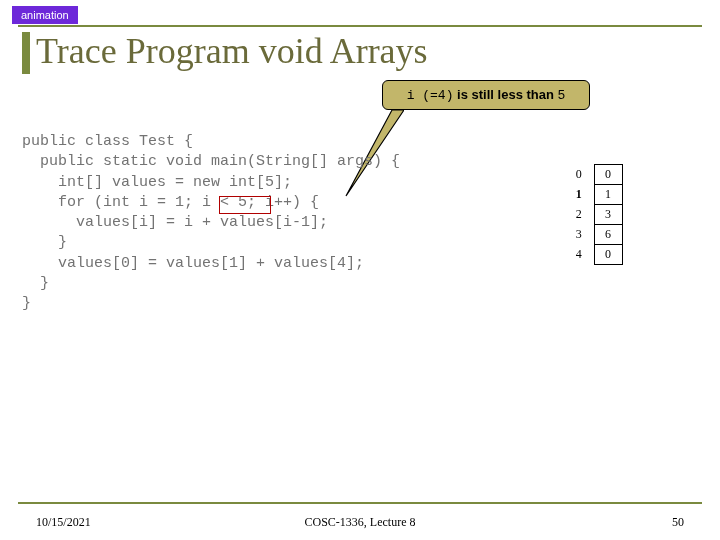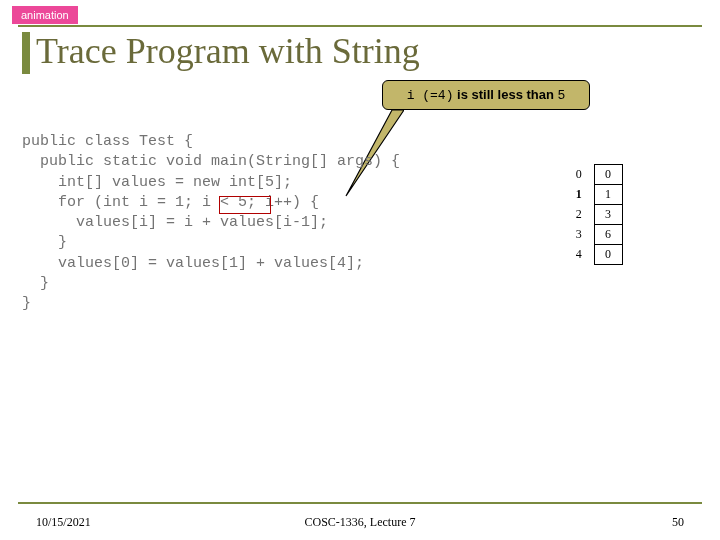--- a/index.html
+++ b/index.html
@@ -8,21 +8,21 @@
     height: 540px;
     background: #fff;
     font-family: Georgia, "Times New Roman", serif;
     position: relative;
     overflow: hidden;
   }
   .animation-tag {
     position: absolute;
     top: 6px;
     left: 12px;
-    background: #ec4899;
+    background: #6d28d9;
     color: #fff;
     font-family: Arial, sans-serif;
     font-size: 11px;
     padding: 3px 9px;
     z-index: 10;
   }
   .rule-top {
     position: absolute;
     top: 25px;
     left: 18px;
@@ -141,21 +141,21 @@
   .footer .date { position: absolute; left: 36px; bottom: 0; }
   .footer .course { position: absolute; left: 0; right: 0; text-align: center; bottom: 0; }
   .footer .page { position: absolute; right: 36px; bottom: 0; }
 </style>
 </head>
 <body>
 
 <div class="animation-tag">animation</div>
 <div class="rule-top"></div>
 <div class="title-bar"></div>
-<h1 class="title">Trace Program with String</h1>
+<h1 class="title">Trace Program void Arrays</h1>
 
 <div class="callout">
   <span>
     <span class="c-mono">i</span><span class="c-mono"> (=4)</span><b> is still less than </b><span class="c-mono">5</span>
   </span>
 </div>
 <div class="callout-tail">
   <svg width="60" height="90">
     <polygon points="48,2 60,2 2,88" fill="#c2b66a" stroke="#000" stroke-width="1.2"></polygon>
   </svg>
@@ -195,15 +195,15 @@
       <td class="idx">4</td>
       <td class="val">0</td>
     </tr>
   </tbody>
     </table>
 </div>
 
 <div class="rule-bottom"></div>
 <div class="footer">
   <span class="date">10/15/2021</span>
-  <span class="course">COSC-1336, Lecture 7</span>
+  <span class="course">COSC-1336, Lecture 8</span>
   <span class="page">50</span>
 </div>
 
 </body></html>

